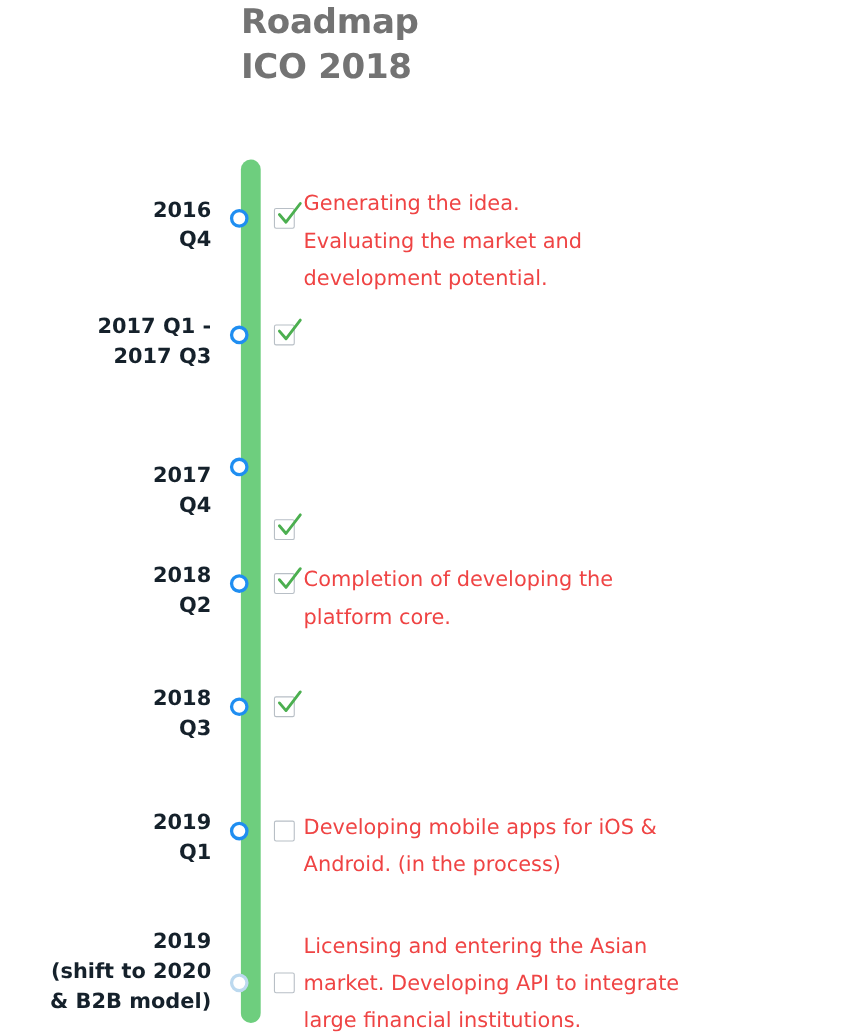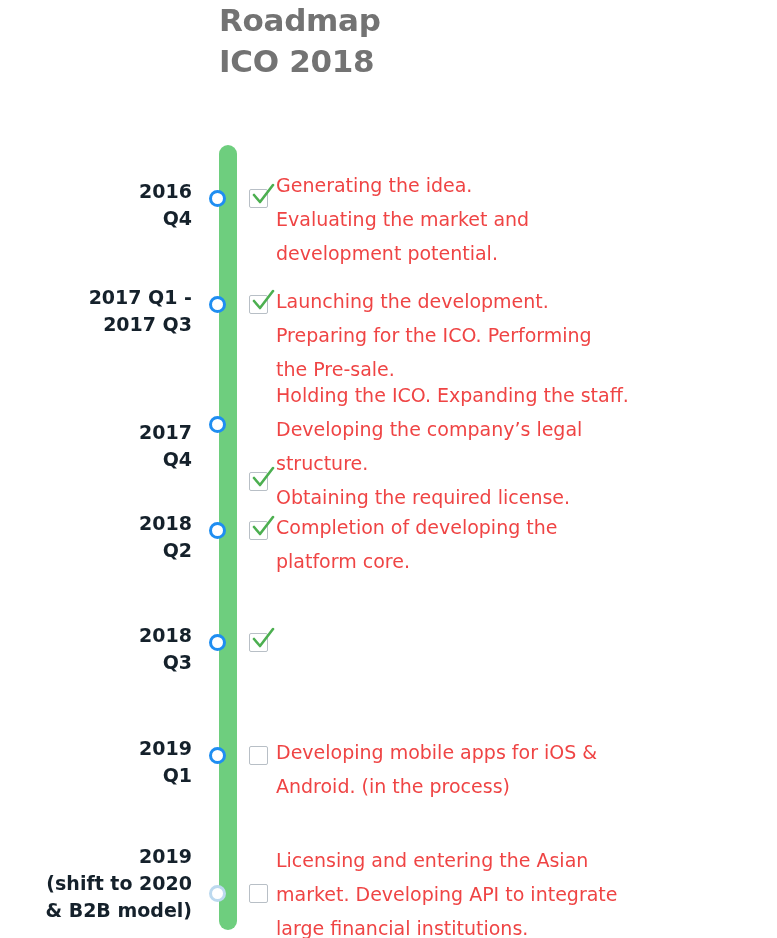--- a/index.html
+++ b/index.html
@@ -179,40 +179,34 @@
         <div class="row-dot">
           <span class="dot" style="top: 38px;"></span>
         </div>
         <div class="row-check">
           <span class="checkbox" style="top: 37px;">
             <svg class="tick" viewBox="0 0 26 26" xmlns="http://www.w3.org/2000/svg">
               <path d="M4 14 L10 21 L23 4" fill="none" stroke="#4caf50" stroke-width="2.6" stroke-linecap="round" stroke-linejoin="round"></path>
             </svg>
           </span>
         </div>
-        <div class="row-text" style="padding-top: 26px;">Launching the development.
-Preparing for the ICO. Performing
-the Pre-sale.</div>
       </div>
       <div class="row r2">
         <div class="row-label" style="padding-top: 30px;">2017
 Q4</div>
         <div class="row-dot">
           <span class="dot" style="top: 42px;"></span>
         </div>
         <div class="row-check">
           <span class="checkbox" style="top: 41px;">
             <svg class="tick" viewBox="0 0 26 26" xmlns="http://www.w3.org/2000/svg">
               <path d="M4 14 L10 21 L23 4" fill="none" stroke="#4caf50" stroke-width="2.6" stroke-linecap="round" stroke-linejoin="round"></path>
             </svg>
           </span>
         </div>
-        <div class="row-text" style="padding-top: 30px;">Holding the ICO. Expanding the staff.
-Developing the company’s legal structure.
-Obtaining the required license.</div>
       </div>
       <div class="row r3">
         <div class="row-label" style="padding-top: 22px;">2018
 Q2</div>
         <div class="row-dot">
           <span class="dot" style="top: 34px;"></span>
         </div>
         <div class="row-check">
           <span class="checkbox" style="top: 33px;">
             <svg class="tick" viewBox="0 0 26 26" xmlns="http://www.w3.org/2000/svg">

